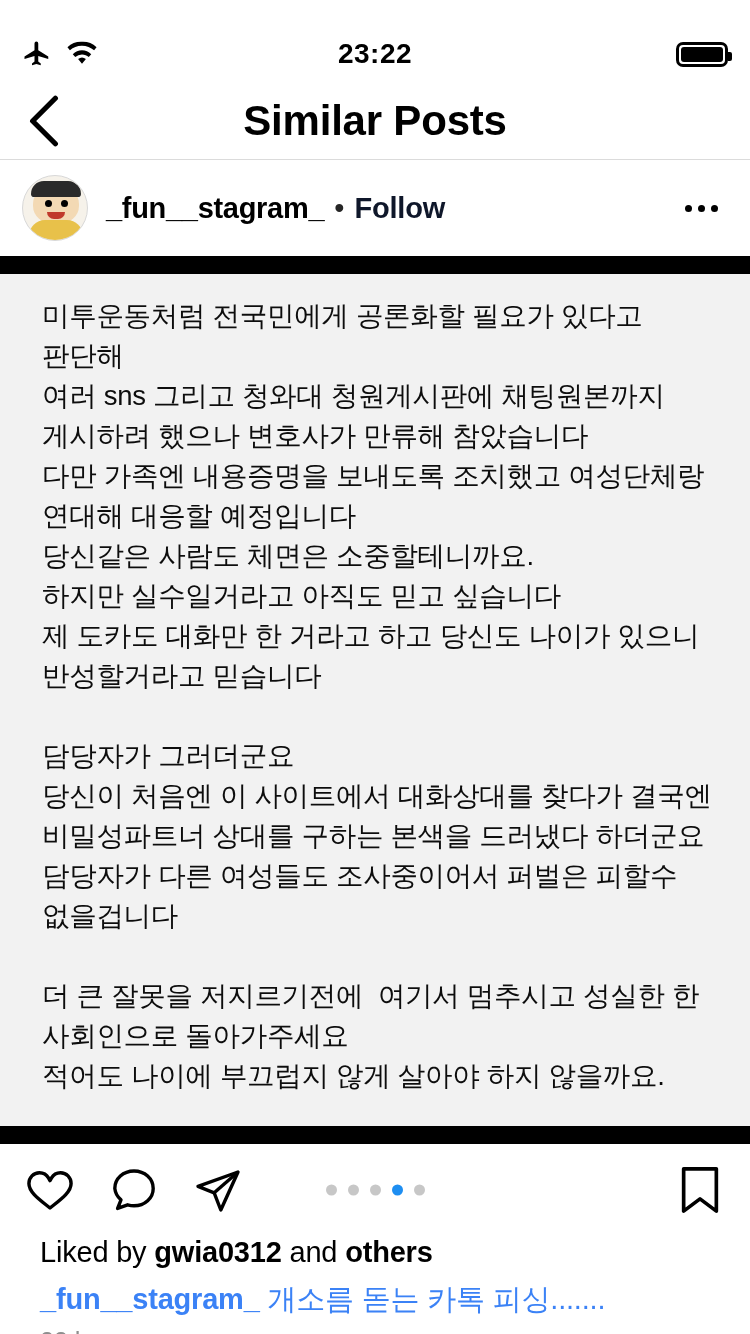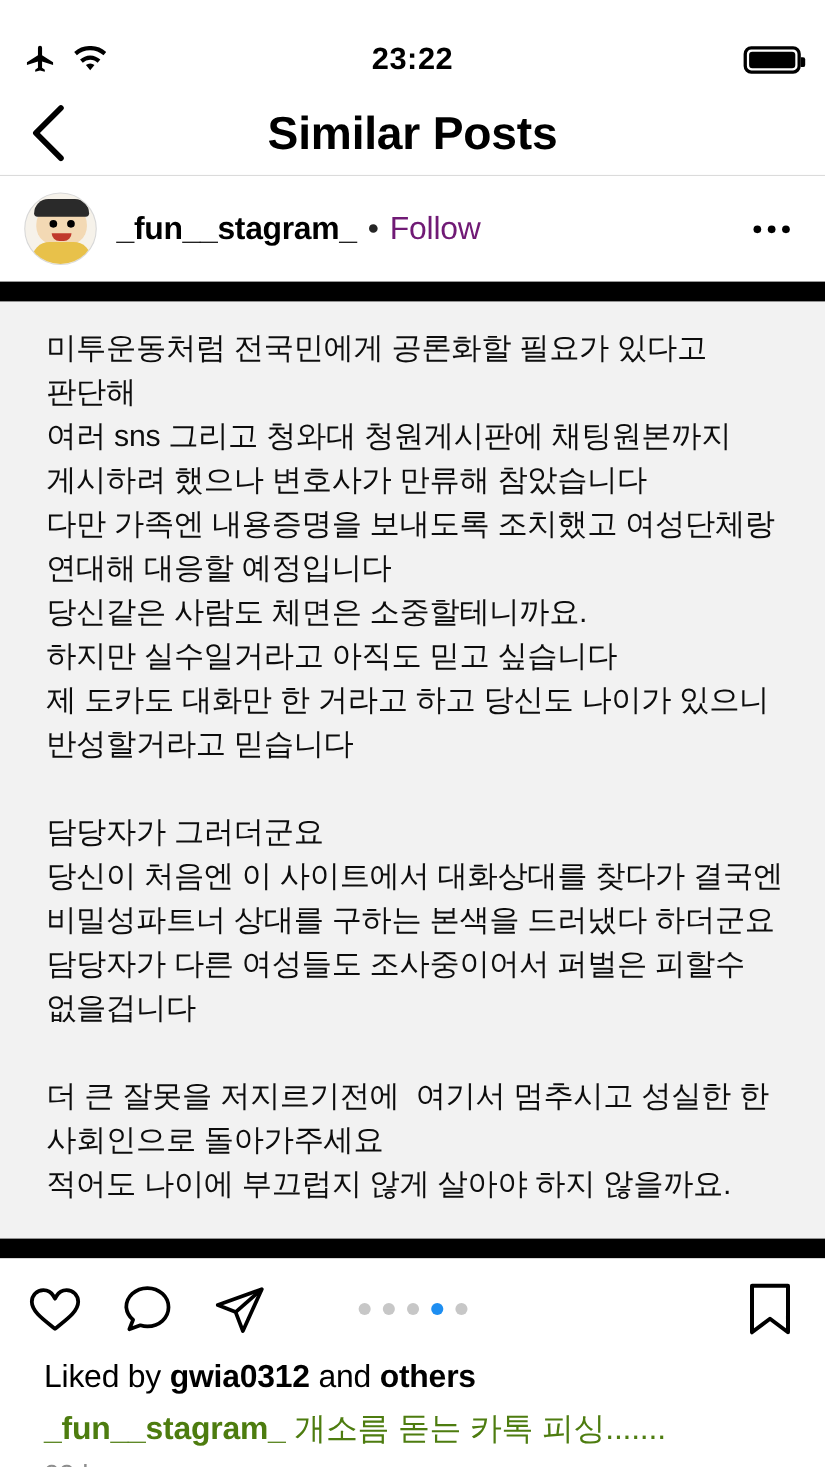--- a/index.html
+++ b/index.html
@@ -90,21 +90,21 @@
   .avatar .eye.l { left: 22px; }
   .avatar .eye.r { left: 38px; }
   .avatar .mouth { position:absolute; left: 24px; top: 36px; width: 18px; height: 7px; background: #c0392b; border-radius: 0 0 10px 10px; }
   .avatar .body {
     position: absolute; left: 6px; bottom: 0; width: 54px; height: 20px;
     background: #e8c14a; border-radius: 16px 16px 0 0;
   }
   .ph-names { display: flex; align-items: center; margin-left: 18px; flex: 1; gap: 10px; }
   .ph-user { font-size: 29px; font-weight: bold; color: #000; letter-spacing: -0.3px; }
   .ph-dot { font-size: 29px; color: #262626; }
-  .ph-follow { font-size: 29px; font-weight: normal; color: #701a75; letter-spacing: -0.2px; }
+  .ph-follow { font-size: 29px; font-weight: bold; color: #0f172a; letter-spacing: -0.2px; }
   .ph-more { width: 54px; height: 44px; display: flex; align-items: center; justify-content: center; gap: 6px; }
   .ph-more span { width: 7px; height: 7px; border-radius: 50%; background: #000; display: block; }
 
   
   .media {
     flex: 0 0 auto;
     background: #000;
     position: relative;
     padding: 18px 0;
   }
@@ -139,21 +139,21 @@
     pointer-events: none;
   }
   .dots i { width: 11px; height: 11px; border-radius: 50%; background: #c7c7c7; display: block; }
   .dots i.on { background: #1e8ef1; }
   .actions-right { margin-left: auto; }
 
   
   .meta { padding: 0 40px; background: #fff; }
   .likes { font-size: 29px; color: #000; margin-bottom: 10px; letter-spacing: -0.2px; }
   .likes b { font-weight: bold; }
-  .caption { font-size: 29px; color: #4d7c0f; line-height: 40px; margin-bottom: 8px; letter-spacing: -0.2px; }
+  .caption { font-size: 29px; color: #3b82f6; line-height: 40px; margin-bottom: 8px; letter-spacing: -0.2px; }
   .caption .cap-user { font-weight: bold; }
   .cap-row { display: flex; align-items: flex-end; gap: 17px; margin-top: 6px; }
   .time { font-size: 25px; color: #8e8e8e; }
   .time-sep { font-size: 25px; color: #8e8e8e; }
   .translate { font-size: 25px; color: #262626; font-weight: bold; }
 
   
   .spacer { flex: 1 1 auto; background: #fff; }
   .tabbar {
     height: 104px; flex: 0 0 104px;

